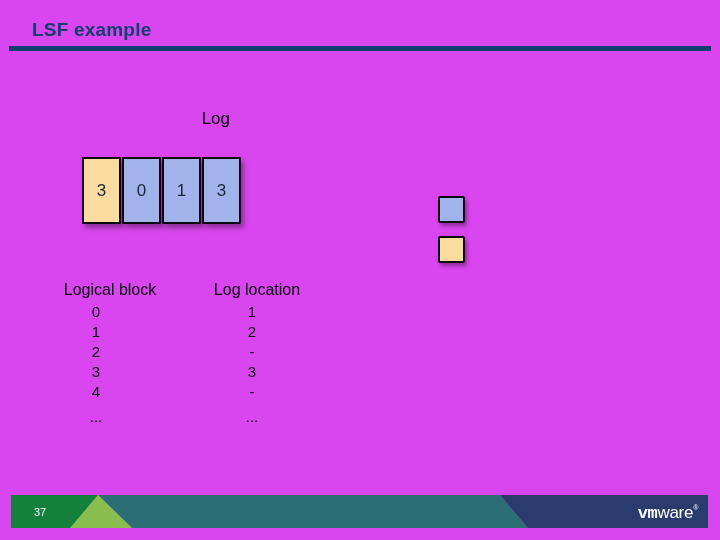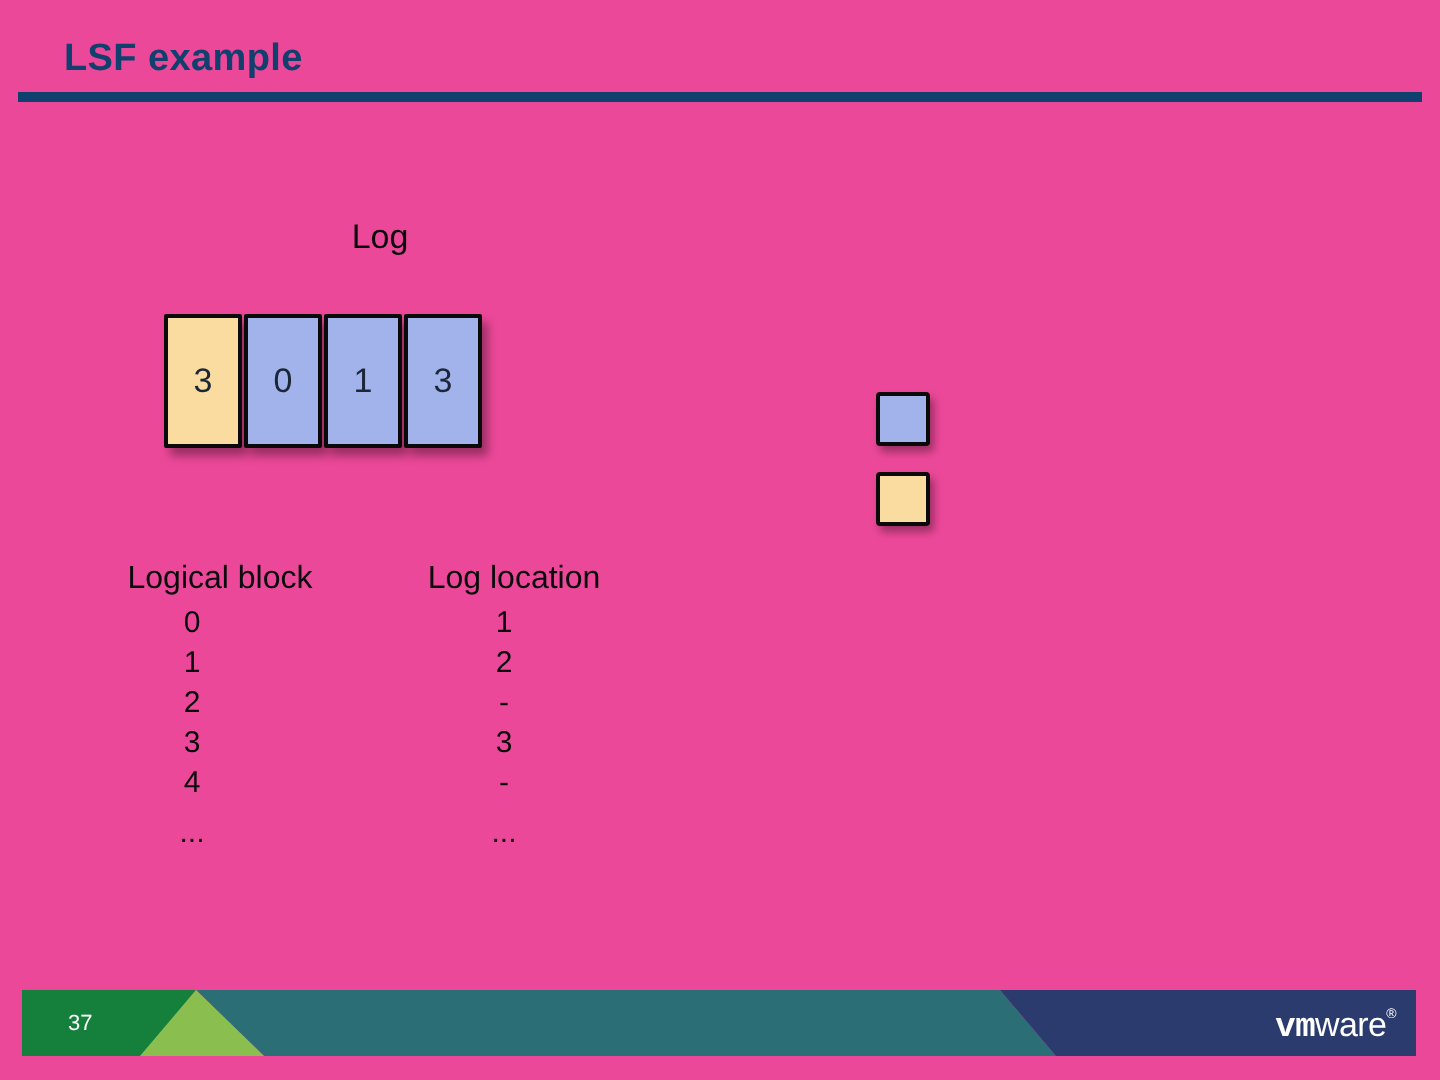--- a/index.html
+++ b/index.html
@@ -1,21 +1,21 @@
 <!DOCTYPE html>
 <html><head>
 <meta charset="utf-8">
 <style>
   html, body { margin: 0; padding: 0; background: #ffffff; }
   * { box-sizing: border-box; }
   .slide {
     position: relative;
     width: 720px;
     height: 540px;
-    background: #ec4899;
+    background: #d946ef;
     overflow: hidden;
     font-family: "Liberation Sans", sans-serif;
     color: #000;
   }
 
   
   .title {
     position: absolute;
     left: 32px;
     top: 19px;
@@ -32,21 +32,21 @@
     height: 5px;
     background: #12406e;
   }
 
   
   .log-label {
     position: absolute;
     left: 150px;
     top: 109px;
     width: 80px;
-    text-align: center;
+    text-align: right;
     font-size: 17px;
     color: #0b0b0b;
   }
   .log-blocks {
     position: absolute;
     left: 82px;
     top: 157px;
     display: flex;
     gap: 1px;
   }

